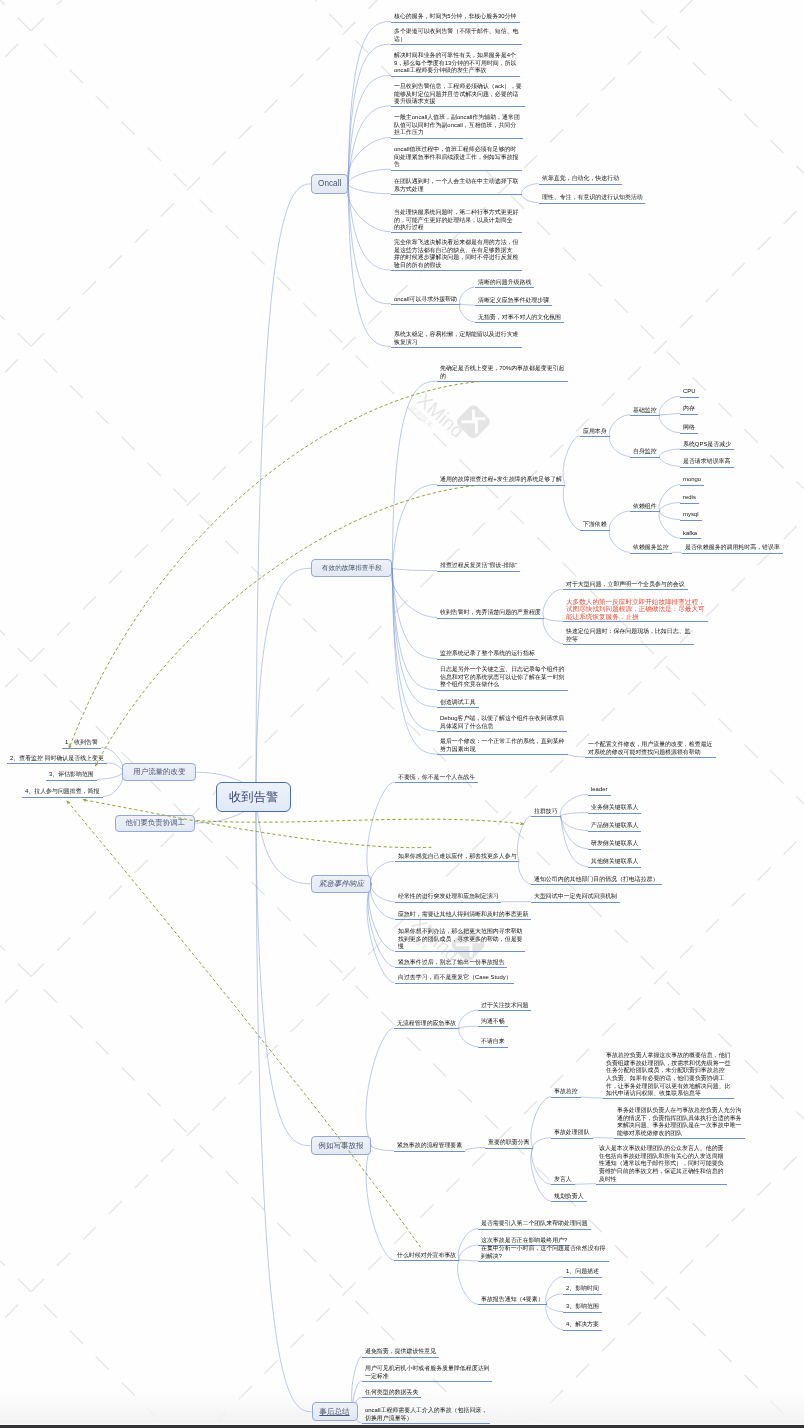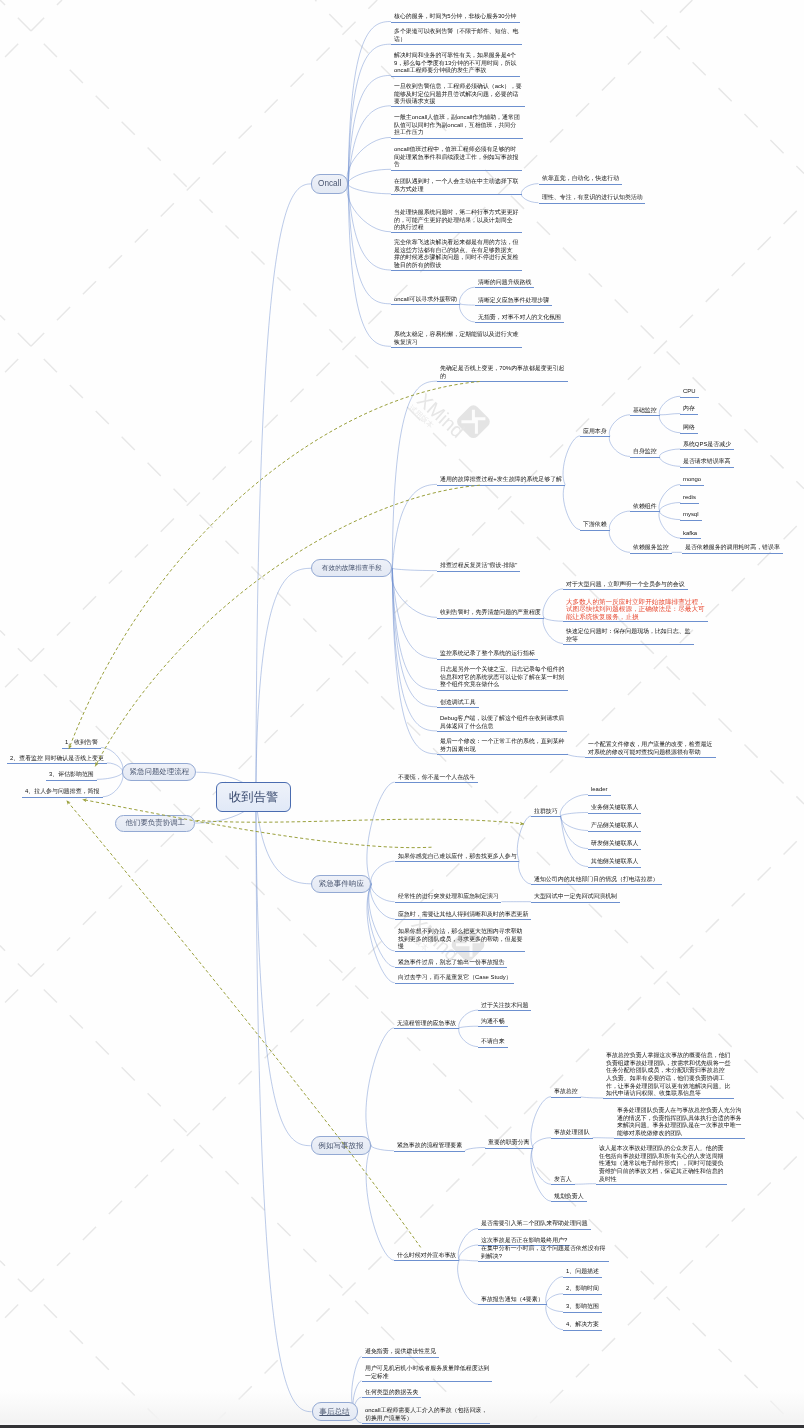--- a/index.html
+++ b/index.html
@@ -8,21 +8,21 @@
        font-family:"Liberation Sans","DejaVu Sans",sans-serif;}
   #stage{position:relative;width:804px;height:1428px;overflow:hidden;background:#fefefe;}
   #bgpat,#wm,#links,#rel{position:absolute;left:0;top:0;width:804px;height:1428px;}
   #bgpat{z-index:0}#wm{z-index:1}#links{z-index:2}#rel{z-index:4}
   #nodes{position:absolute;left:0;top:0;width:804px;height:1428px;z-index:3}
   .leaf{position:absolute;box-sizing:border-box}
   .leaf .txt{position:absolute;left:3px;top:0;display:block;color:#111;
              font-size:12px;line-height:15.18px;white-space:pre;width:max-content;
              transform-origin:0 0;transform:scale(0.494);}
   .leaf .ul{position:absolute;left:0;bottom:0;height:1px;background:#6d90cf;}
-  .box{position:absolute;box-sizing:border-box;border-radius:9px;
+  .box{position:absolute;box-sizing:border-box;border-radius:4px;
        background:linear-gradient(180deg,#eef1f8 0%,#e3e9f4 100%);
        border:1px solid #93a9d3;display:flex;align-items:center;justify-content:center;
        color:#4a5670;text-align:center;line-height:1;}
   .box.root{border:1.8px solid #4a6cb0;border-radius:6px;color:#3b4c70;
             background:linear-gradient(180deg,#eef2fa 0%,#e1e9f7 100%);}
   #bottomband{position:absolute;left:0;top:1390px;width:804px;height:35px;z-index:0;
      background:linear-gradient(180deg,rgba(246,246,246,0) 0%,rgba(246,246,246,.55) 40%,#f3f3f3 92%,#f7f8fa 100%);}
   #bottomline{position:absolute;left:0;top:1425.3px;width:804px;height:2.7px;background:#333336;z-index:7;}
 </style>
 </head>
@@ -174,26 +174,26 @@
       <div class="box root" style="left: 216.4px; top: 781.9px; width: 74.5px; height: 30.5px; font-size: 12.3px;">
         <span>收到告警</span>
       </div>
       <div class="box" style="left: 311.2px; top: 174.2px; width: 37px; height: 19.4px; font-size: 8.2px;">
         <span>Oncall</span>
       </div>
       <div class="box" style="left: 311.4px; top: 559.3px; width: 80.9px; height: 17.9px; font-size: 6.68px;">
         <span>有效的故障排查手段</span>
       </div>
       <div class="box" style="left: 122.4px; top: 763.1px; width: 73.9px; height: 18.2px; font-size: 7.45px;">
-        <span>紧急问题处理流程</span>
+        <span>用户流量的改变</span>
       </div>
       <div class="box" style="left: 115.4px; top: 814.5px; width: 79.8px; height: 17.3px; font-size: 7.45px;">
         <span>他们要负责协调工</span>
       </div>
-      <div class="box" style="left: 311.2px; top: 874.5px; width: 60.2px; height: 18.5px; font-size: 7.55px;">
+      <div class="box" style="left: 311.2px; top: 874.5px; width: 60.2px; height: 18.5px; font-size: 7.55px; font-style: italic;">
         <span>紧急事件响应</span>
       </div>
       <div class="box" style="left: 310.6px; top: 1136.2px; width: 60.8px; height: 19px; font-size: 7.55px;">
         <span>例如写事故报</span>
       </div>
       <div class="box" style="left: 311.5px; top: 1402.4px; width: 46px; height: 18.5px; font-size: 7.6px; text-decoration: underline;">
         <span>事后总结</span>
       </div>
       <div class="leaf" style="left: 391px; top: 13.2px; width: 128.5px; height: 9.5px;">
         <span class="txt">核心的服务，时间为5分钟，非核心服务30分钟</span>

